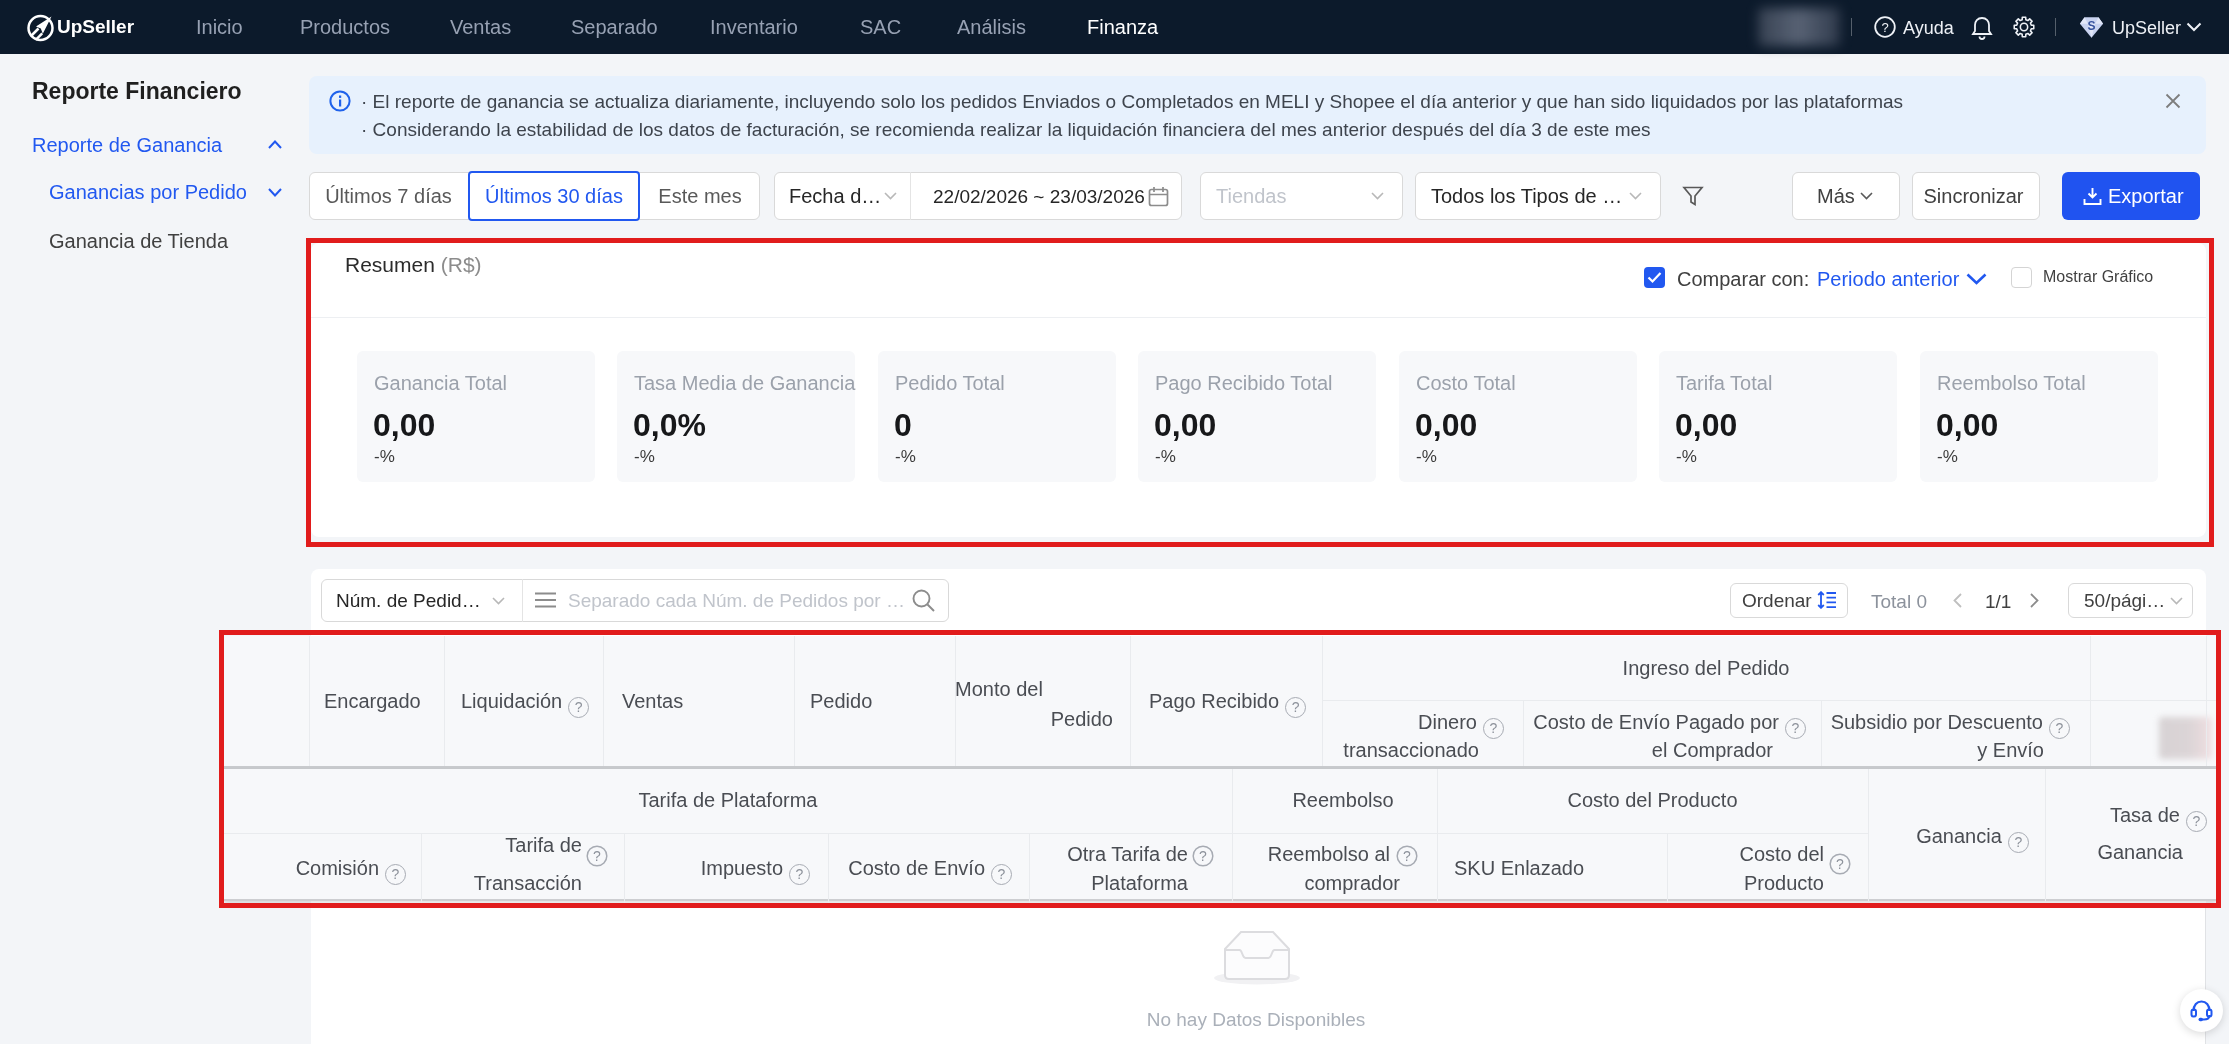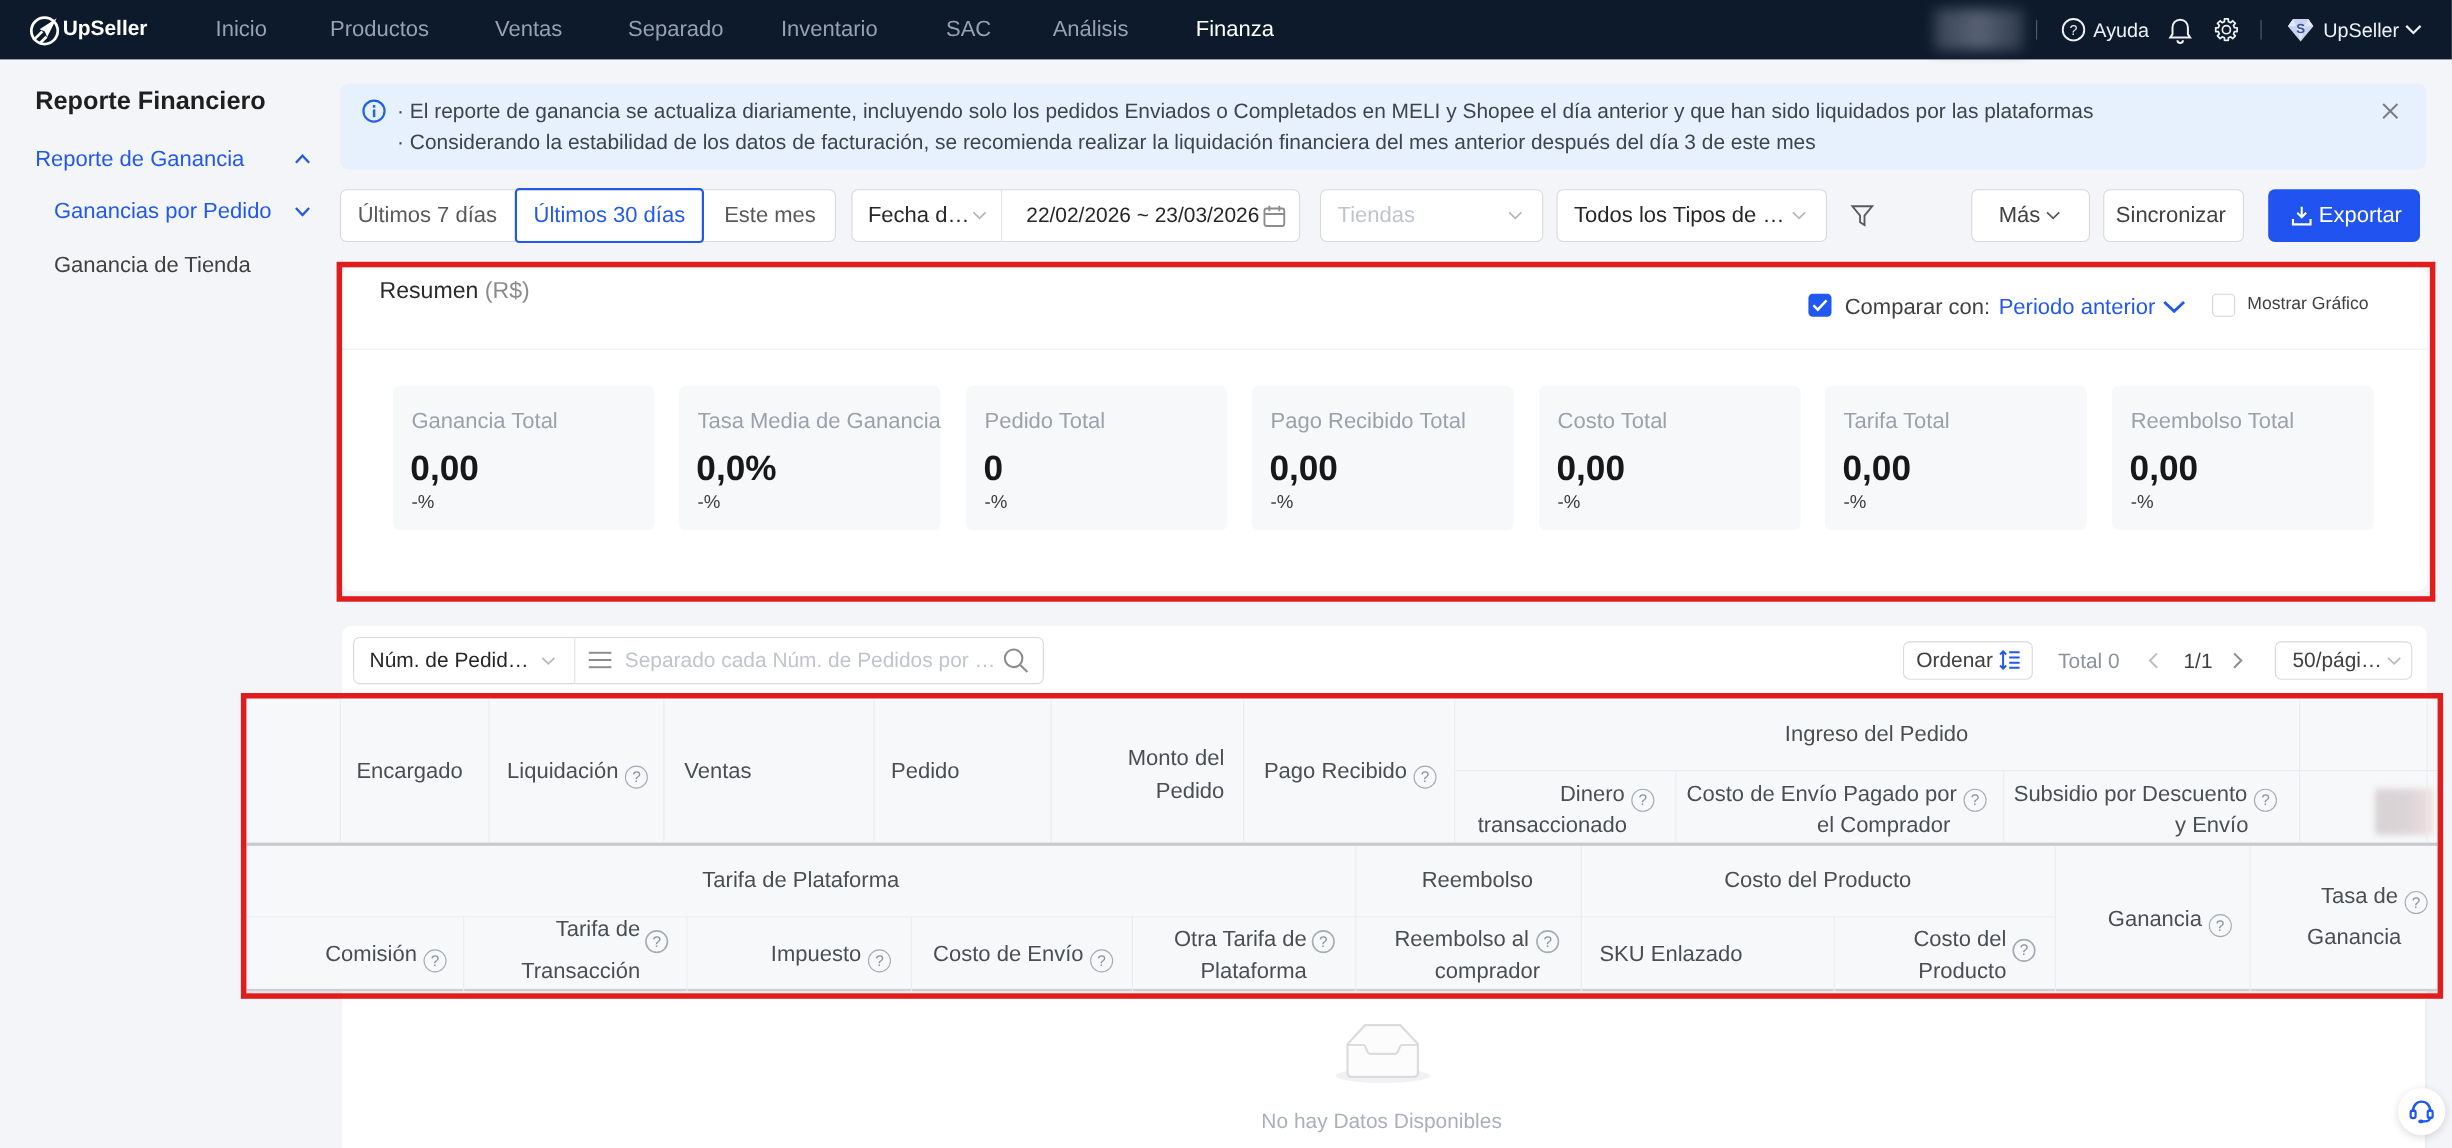--- a/index.html
+++ b/index.html
@@ -229,21 +229,21 @@
 <div class="abs vline" style="left:1130px;top:636px;height:130px;"></div>
 <div class="abs vline" style="left:1322px;top:636px;height:130px;"></div>
 <div class="abs vline" style="left:2090px;top:636px;height:130px;"></div>
 <div class="abs vline" style="left:1523px;top:700px;height:66px;"></div>
 <div class="abs vline" style="left:1821px;top:700px;height:66px;"></div>
 <div class="abs hline" style="left:1322px;top:700px;width:894px;"></div>
 <div class="hdrcell" style="left:324px;top:690px;">Encargado</div>
 <div class="hdrcell" style="left:461px;top:690px;">Liquidación<span class="qm">?</span></div>
 <div class="hdrcell" style="left:622px;top:690px;">Ventas</div>
 <div class="hdrcell" style="left:810px;top:690px;">Pedido</div>
-<div class="hdrcell" style="left:955px;top:678px;width:158px;text-align:right;">Monto del</div>
+<div class="hdrcell" style="left:955px;top:678px;width:158px;text-align:left;">Monto del</div>
 <div class="hdrcell" style="left:955px;top:708px;width:158px;text-align:right;">Pedido</div>
 <div class="hdrcell" style="left:1149px;top:690px;">Pago Recibido<span class="qm">?</span></div>
 <div class="hdrcell" style="left:1322px;top:657px;width:768px;text-align:center;">Ingreso del Pedido</div>
 <div class="hdrcell" style="right:725px;top:711px;text-align:right;">Dinero<span class="qm">?</span></div>
 <div class="hdrcell" style="right:750px;top:739px;text-align:right;">transaccionado</div>
 <div class="hdrcell" style="right:423px;top:711px;text-align:right;">Costo de Envío Pagado por<span class="qm">?</span></div>
 <div class="hdrcell" style="right:456px;top:739px;text-align:right;">el Comprador</div>
 <div class="hdrcell" style="right:159px;top:711px;text-align:right;">Subsidio por Descuento<span class="qm">?</span></div>
 <div class="hdrcell" style="right:185px;top:739px;text-align:right;">y Envío</div>
 <div class="abs" style="left:2159px;top:717px;width:53px;height:42px;background:linear-gradient(90deg, #cfc9cb 0%, #d6cdcf 60%, #f0d9dc 100%);filter:blur(3px);opacity:.8;border-radius:3px;"></div>

